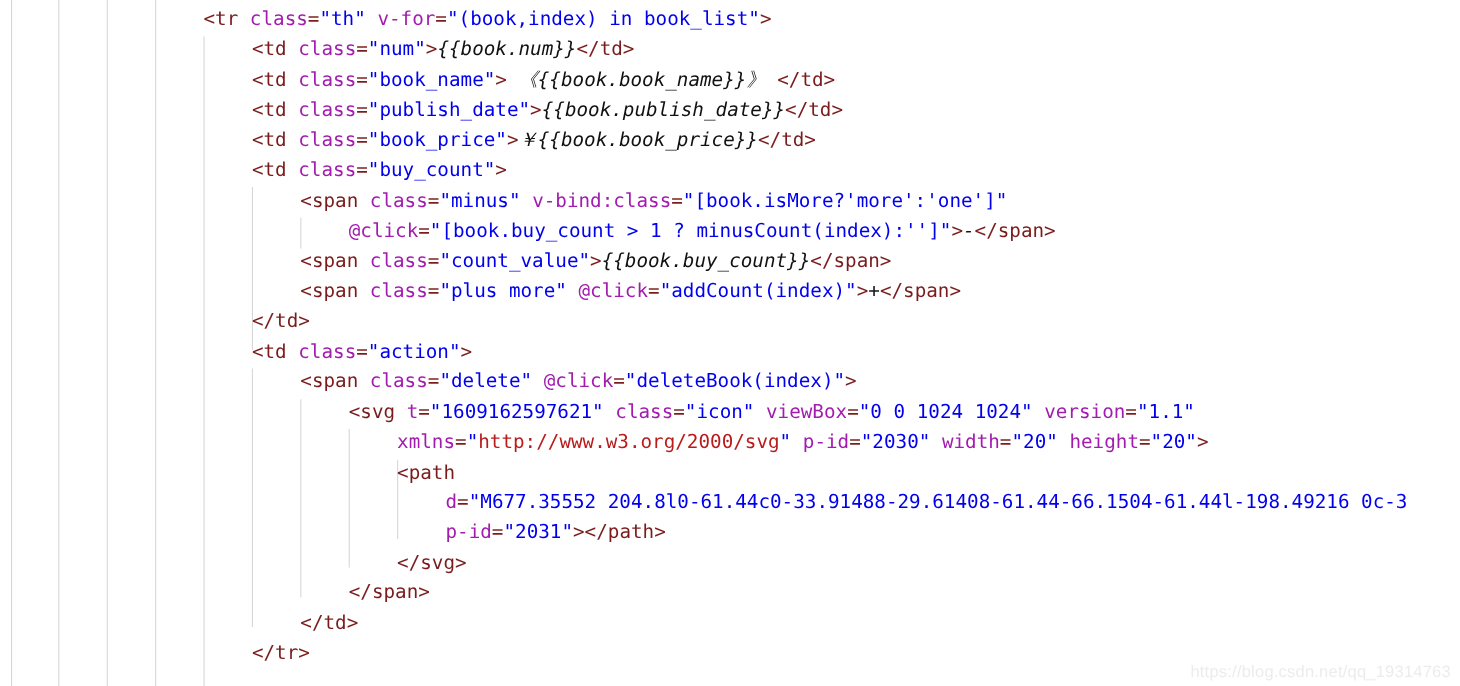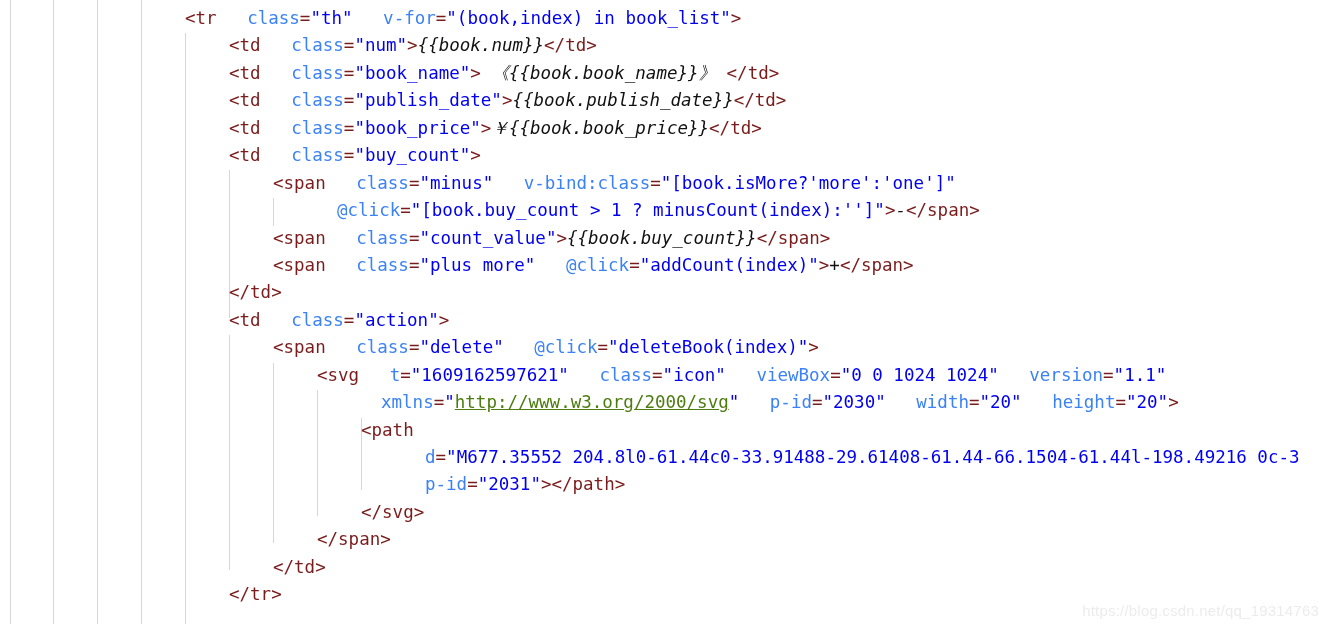--- a/index.html
+++ b/index.html
@@ -47,24 +47,24 @@
   }
 
   .line {
     height: 27.45px;
     white-space: pre;
     overflow: hidden;
   }
 
   
   .t-tag    { color: #7a1c1c; }   
-  .t-attr   { color: #3b82f6; margin-left: 20px; }   
+  .t-attr   { color: #a21caf; }   
   .t-val    { color: #0000ee; }   
   .t-text   { color: #111111; font-style: italic; }
-  .t-link   { color: #4d7c0f; text-decoration: underline; }
+  .t-link   { color: #b91c1c; }
 
   .watermark {
     position: absolute;
     right: 8px;
     bottom: 5px;
     font-family: "Liberation Sans", sans-serif;
     font-size: 15px;
     color: #ececec;
     letter-spacing: 0.2px;
     white-space: nowrap;

